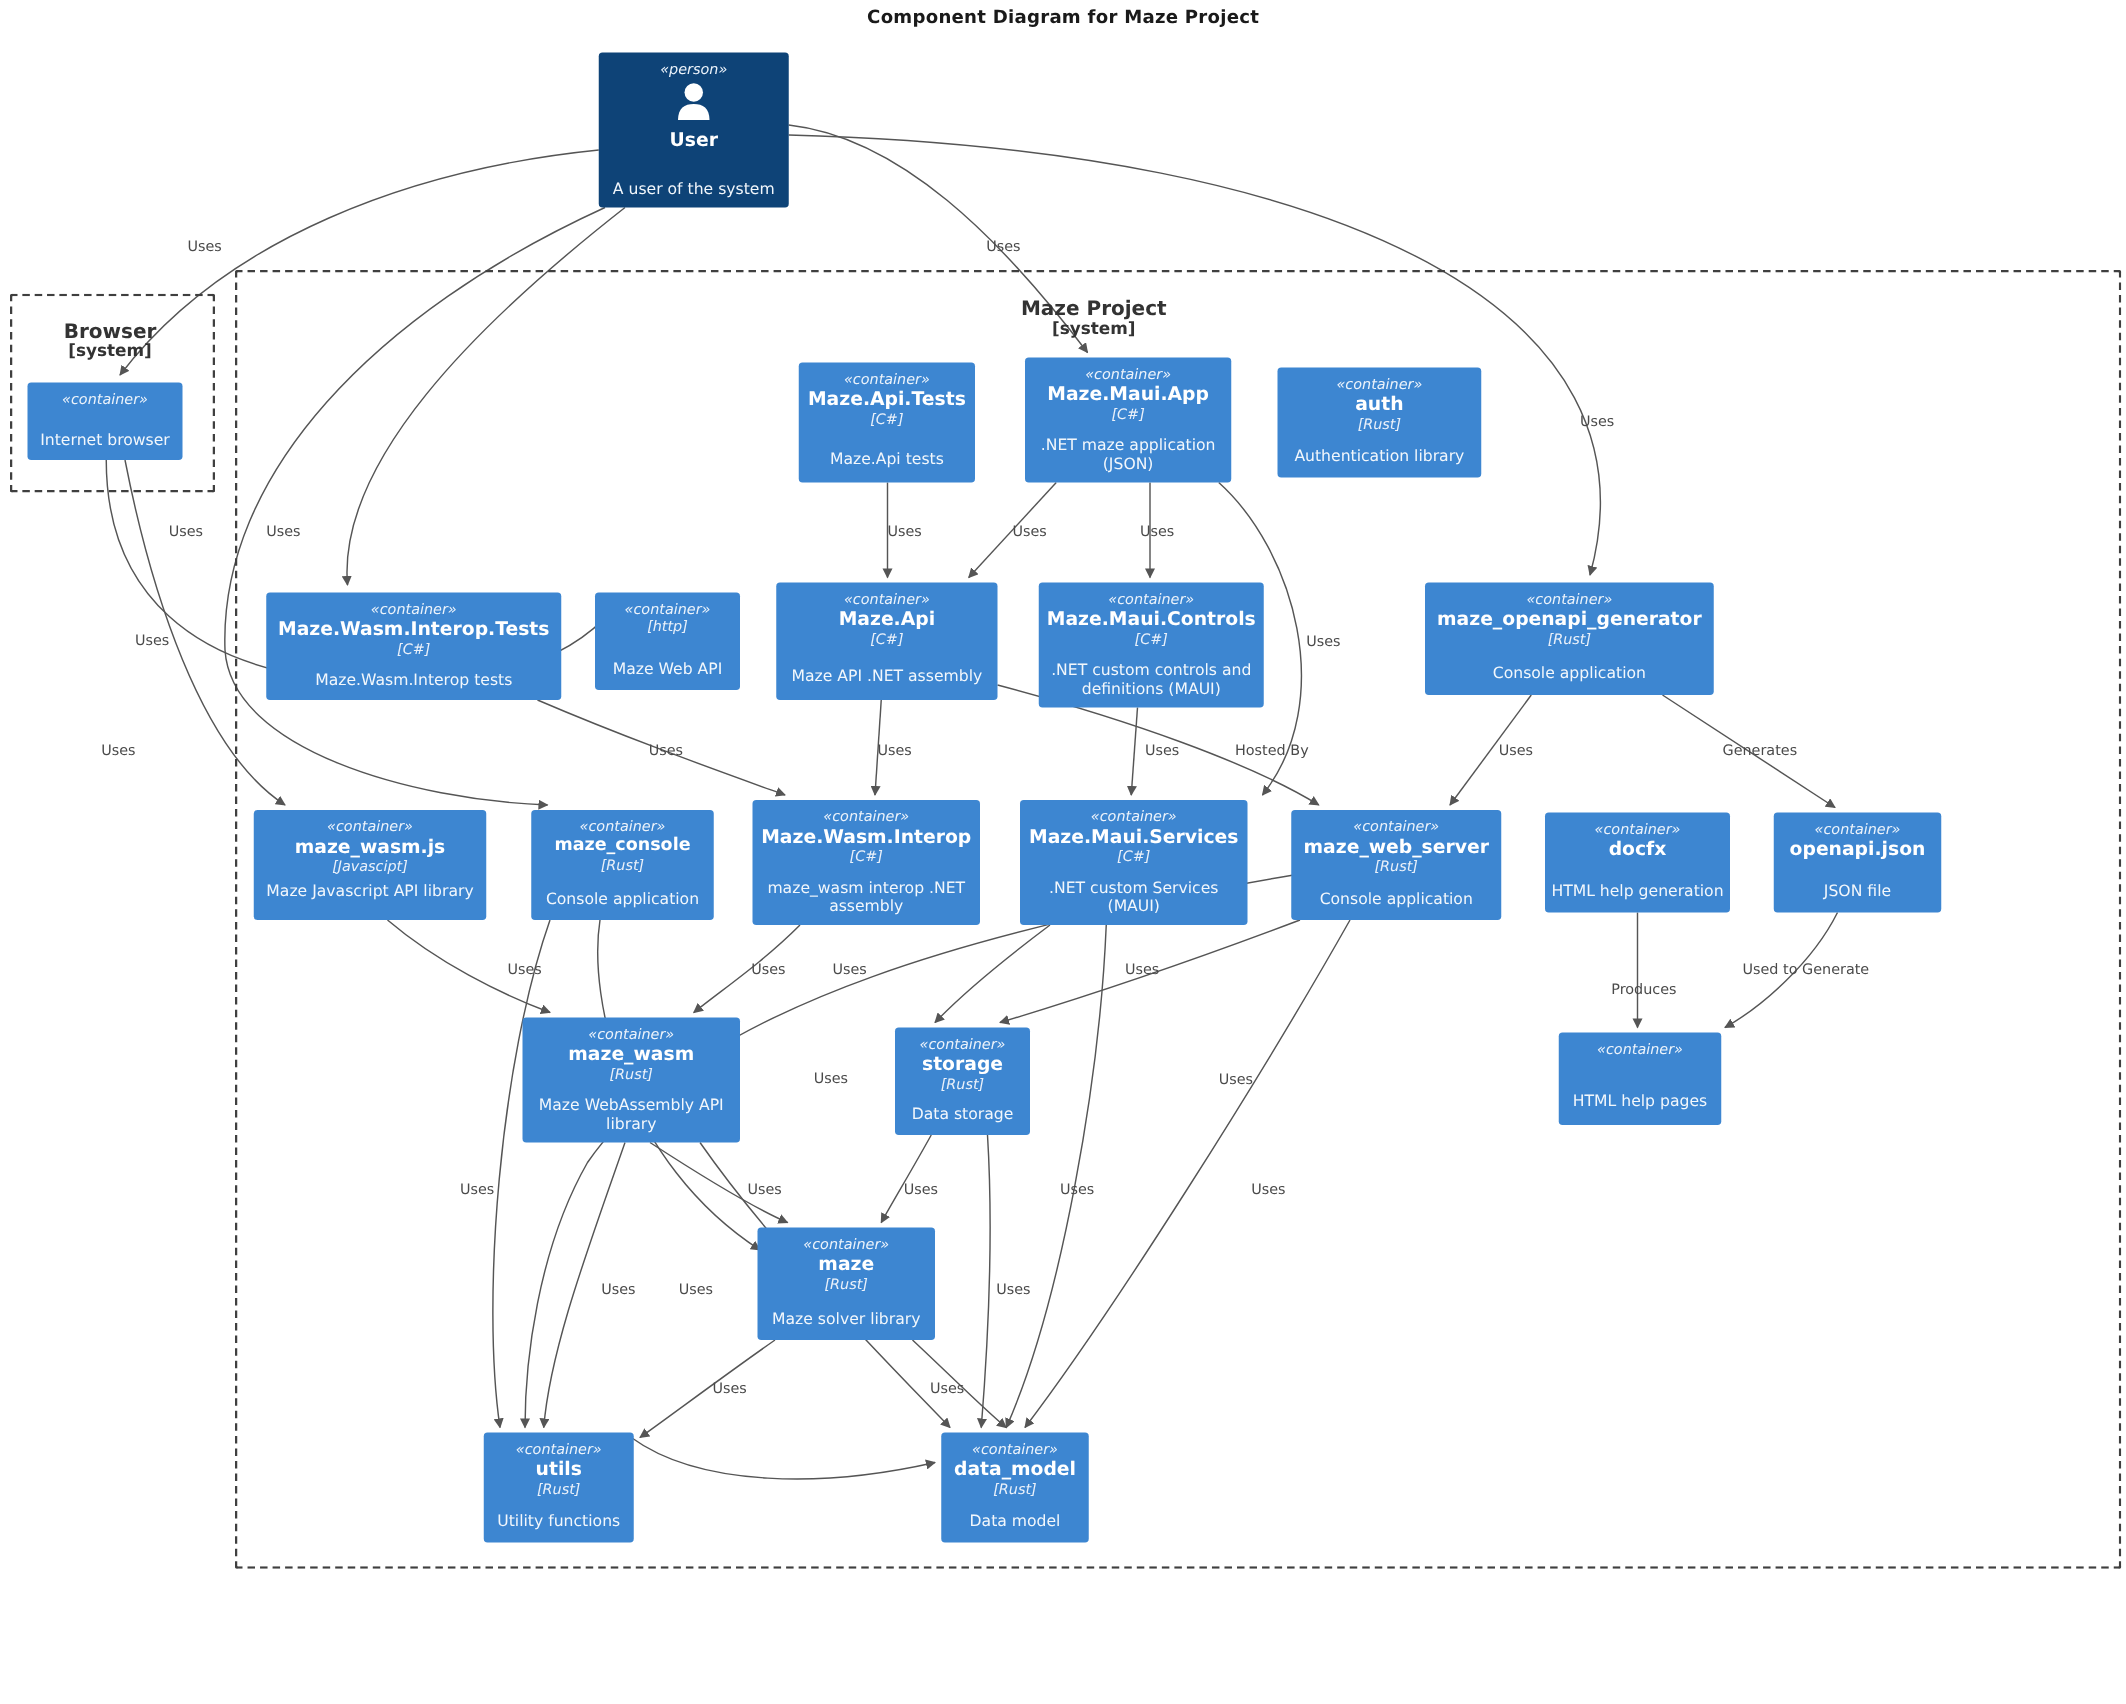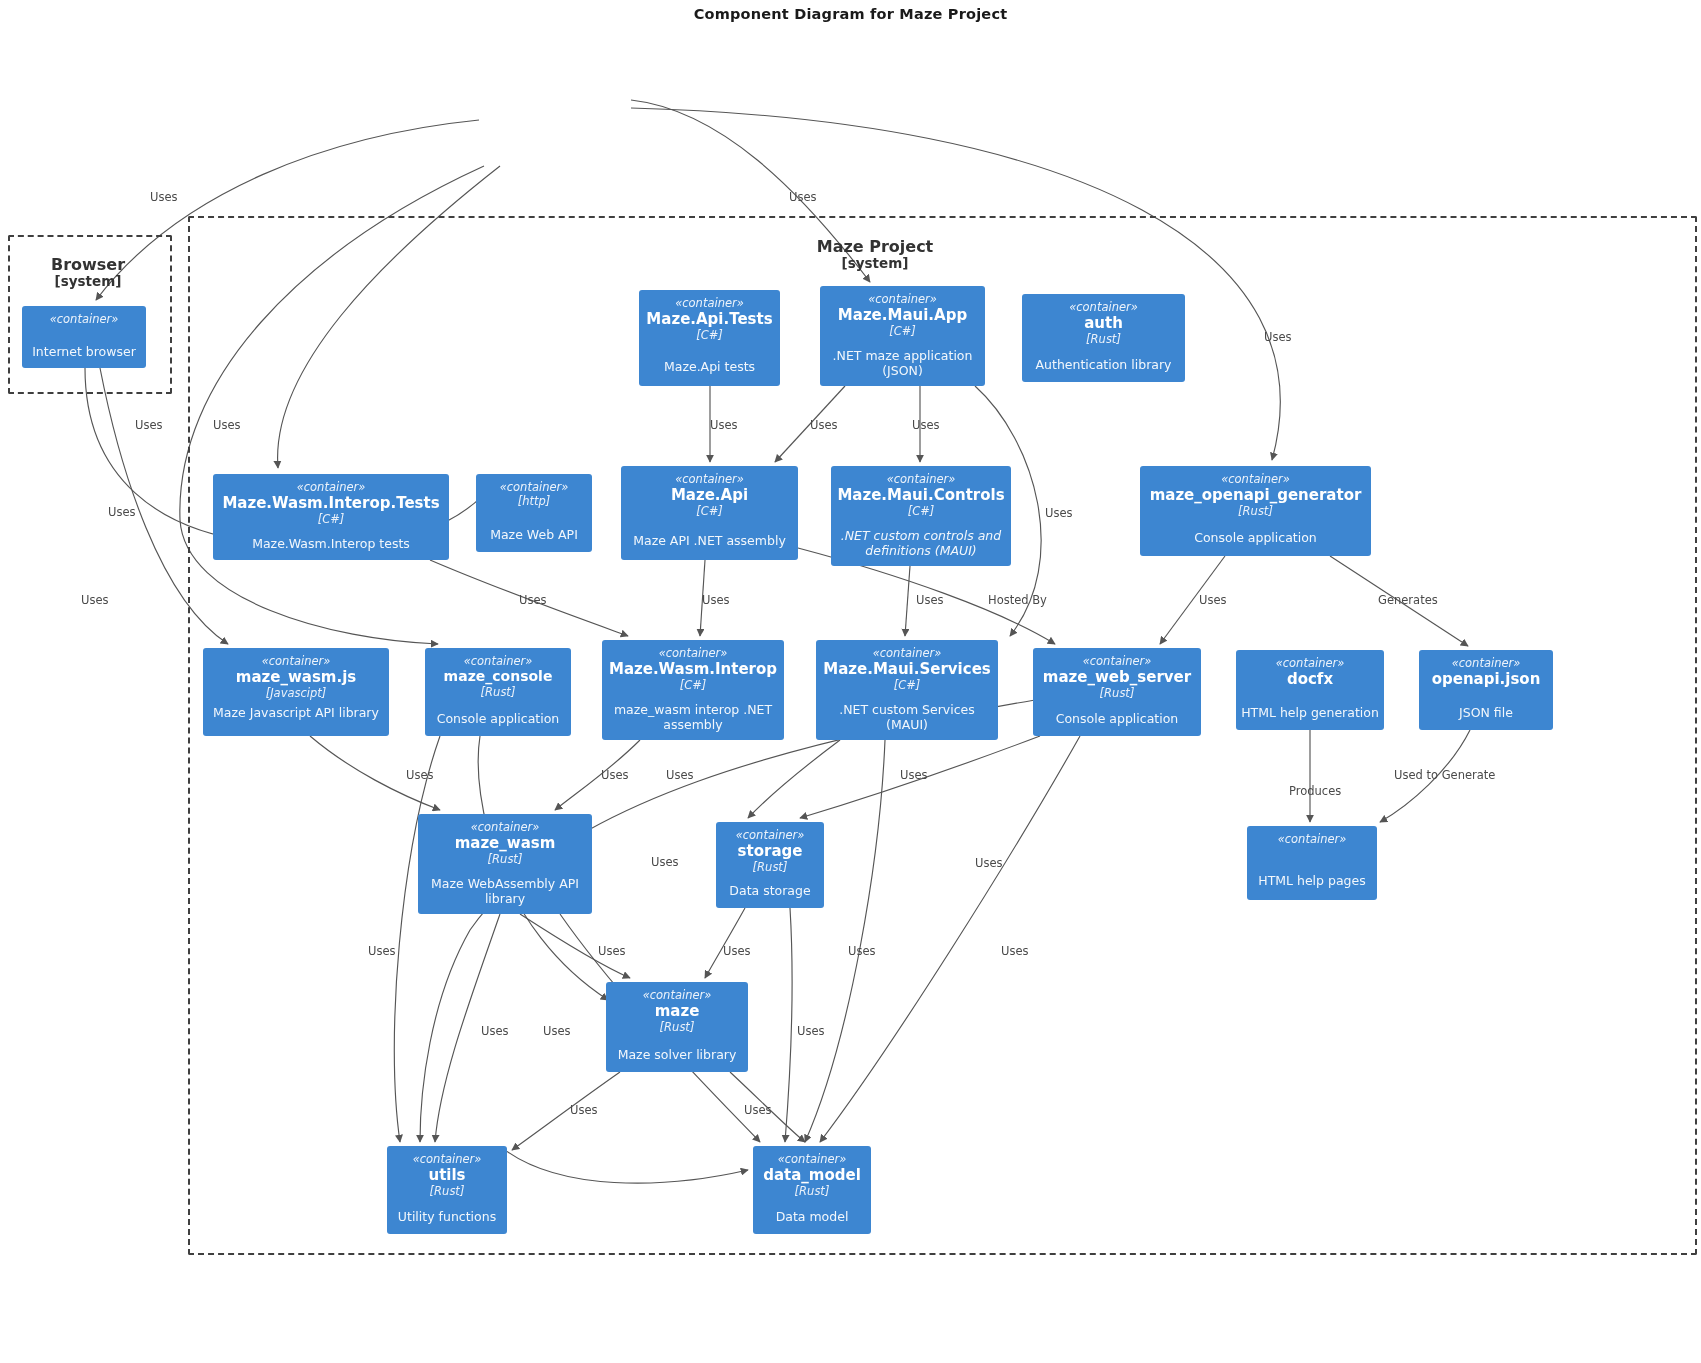--- a/index.html
+++ b/index.html
@@ -138,20 +138,31 @@
     <span class="bname">Browser</span>
     <span class="btype">[system]</span>
   </div>
 
   <div class="boundary" style="left:188px;top:216px;width:1505px;height:1035px;"></div>
   <div class="boundary-label" style="left:700px;top:238px;width:350px;">
     <span class="bname">Maze Project</span>
     <span class="btype">[system]</span>
   </div>
 
+  <div class="node person" style="left:479px;top:42px;width:152px;height:124px;">
+    <span class="stereo">«person»</span>
+    <span class="person-glyph">
+      <svg width="34" height="34" viewBox="0 0 34 34">
+        <circle cx="17" cy="10" r="7.4" fill="#ffffff"></circle>
+        <path d="M 4.4 32 C 4.4 22.5 9.6 19.2 17 19.2 C 24.4 19.2 29.6 22.5 29.6 32 Z" fill="#ffffff"></path>
+      </svg>
+    </span>
+    <span class="nname">User</span>
+    <span class="ndesc" style="bottom:8px;">A user of the system</span>
+  </div>
 
   <div class="node" style="left:22px;top:306px;width:124px;height:62px;">
     <span class="stereo">«container»</span>
     <span class="ndesc" style="bottom:9px;">Internet browser</span>
   </div>
 
   <div class="node" style="left:639px;top:290px;width:141px;height:96px;">
     <span class="stereo">«container»</span>
     <span class="nname">Maze.Api.Tests</span>
     <span class="ntech">[C#]</span>
@@ -189,21 +200,21 @@
     <span class="stereo">«container»</span>
     <span class="nname">Maze.Api</span>
     <span class="ntech">[C#]</span>
     <span class="ndesc" style="bottom:12px;">Maze API .NET assembly</span>
   </div>
 
   <div class="node" style="left:831px;top:466px;width:180px;height:100px;">
     <span class="stereo">«container»</span>
     <span class="nname">Maze.Maui.Controls</span>
     <span class="ntech">[C#]</span>
-    <span class="ndesc" style="bottom:8px;font-style:italic;">.NET custom controls and definitions (MAUI)</span>
+    <span class="ndesc" style="bottom:8px;">.NET custom controls and definitions (MAUI)</span>
   </div>
 
   <div class="node" style="left:1140px;top:466px;width:231px;height:90px;">
     <span class="stereo">«container»</span>
     <span class="nname">maze_openapi_generator</span>
     <span class="ntech">[Rust]</span>
     <span class="ndesc" style="bottom:11px;">Console application</span>
   </div>
 
   <div class="node" style="left:203px;top:648px;width:186px;height:88px;">

